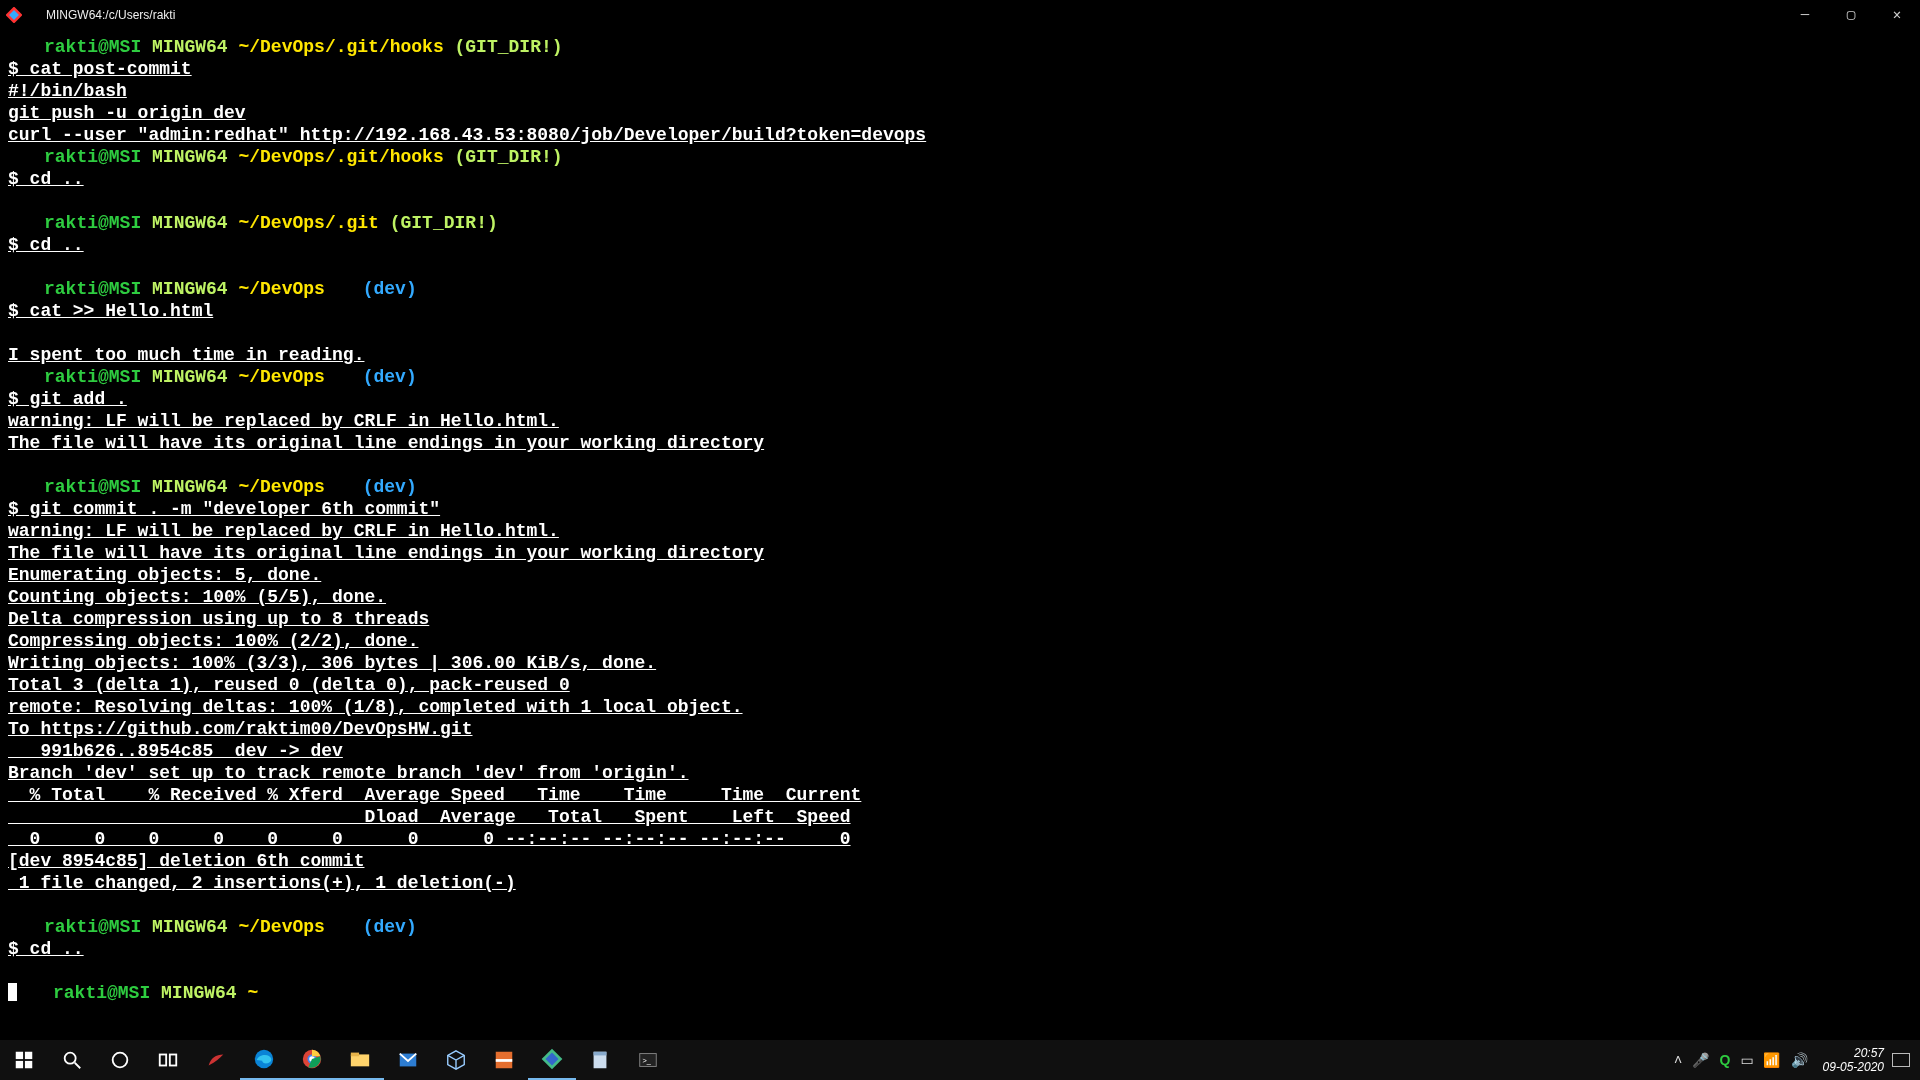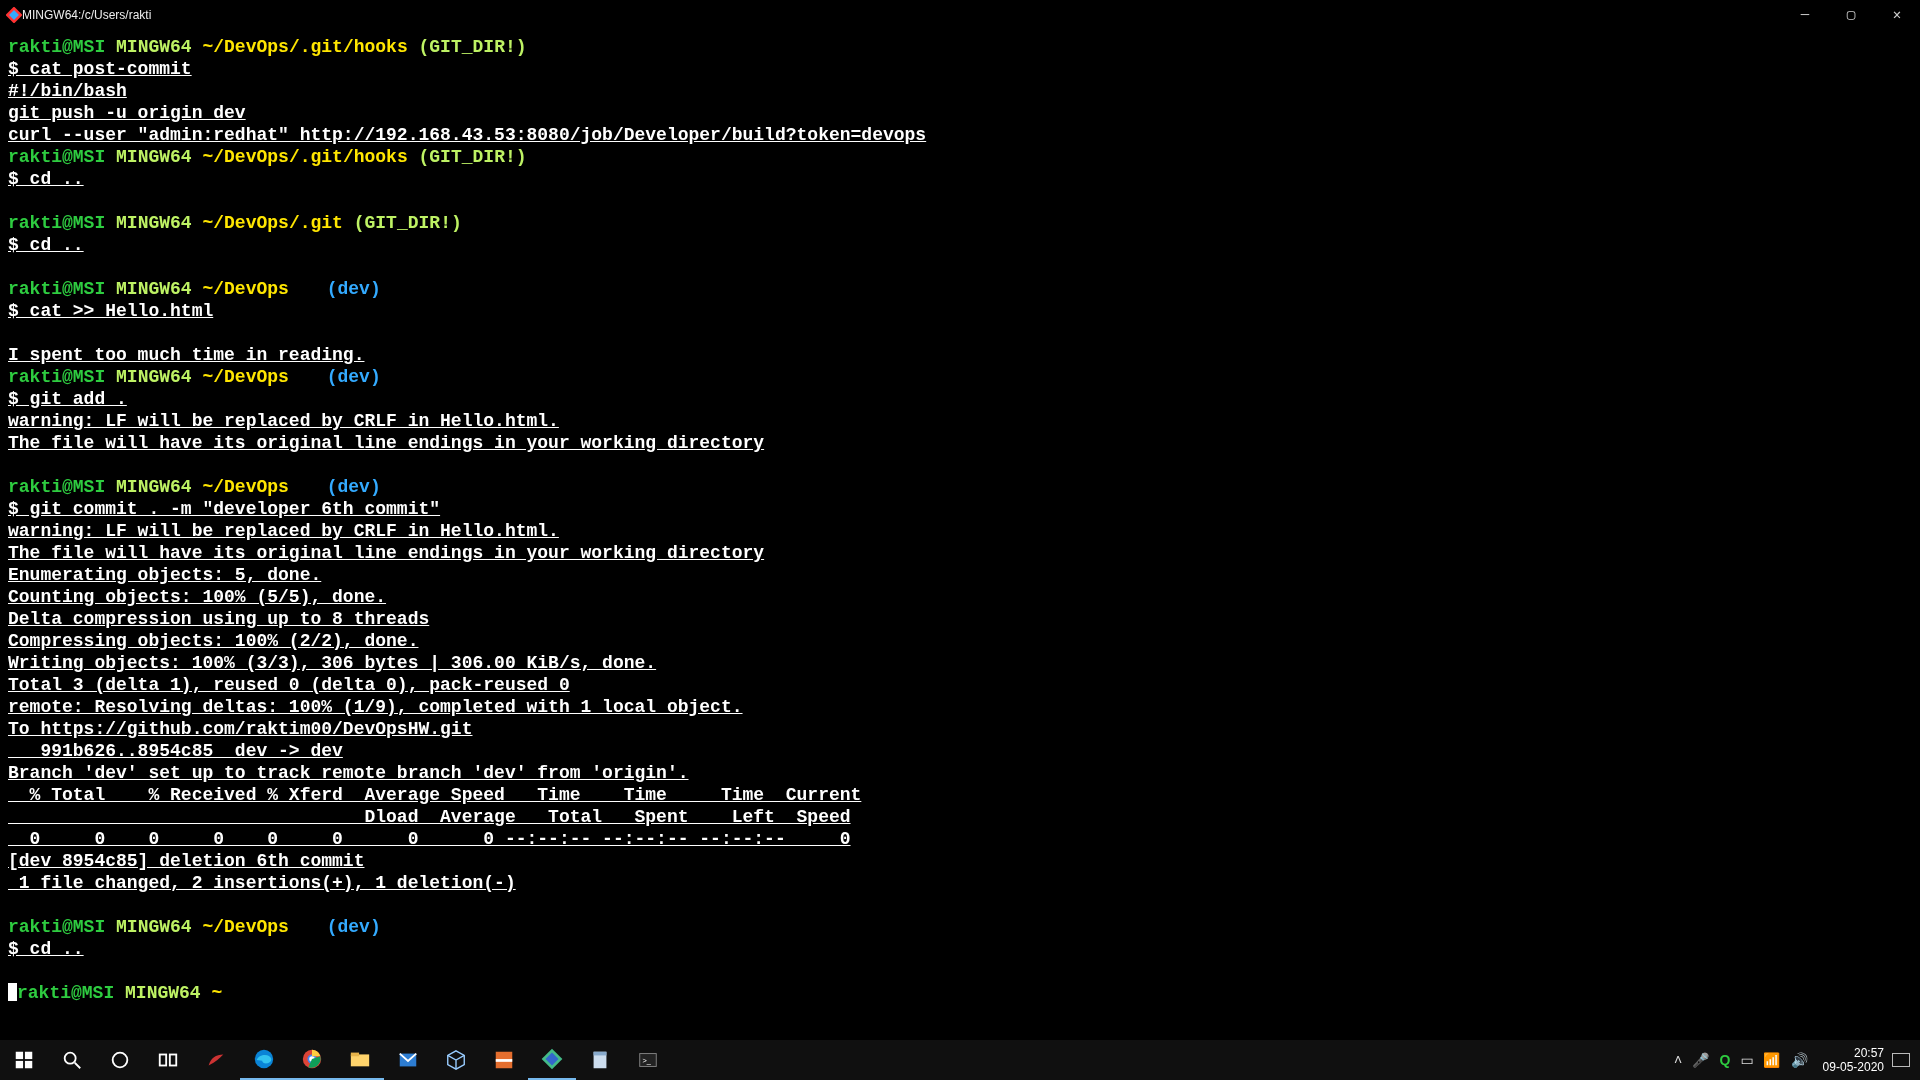--- a/index.html
+++ b/index.html
@@ -7,59 +7,59 @@
     body { background: #000; color: #fff; }
 
     .titlebar {
       height: 30px;
       background: #000;
       display: flex;
       align-items: center;
       justify-content: space-between;
       border-bottom: 1px solid #000;
     }
-    .titlebar-left { display: flex; align-items: center; gap: 0; padding-left: 6px; }
+    .titlebar-left { display: flex; align-items: center; gap: 24px; padding-left: 6px; }
     .title-icon-wrap { width:16px; height:16px; display:flex; align-items:center; justify-content:center; }
     .title-icon-wrap svg { width:16px; height:16px; }
     .titlebar-title { color: #eee; font-size: 12px; font-family: "Segoe UI", sans-serif; }
     .titlebar-buttons { display: flex; }
     .tbtn { width: 46px; height: 30px; display:flex; align-items:center; justify-content:center; color:#ccc; font-size:14px; }
 
     .terminal {
       padding: 6px 8px 8px 8px;
       font-size: 18px;
       line-height: 22px;
       letter-spacing: 0px;
       white-space: pre;
       background:#000;
       height: calc(1080px - 30px - 40px);
       overflow:hidden;
       font-weight: 600;
     }
-    .green { color: #2ecc40; }
+    .green { color: #2ecc40; margin-left: 36px; }
     .magenta { color: #bef264; }
     .yellow { color: #ffe600; }
     .cyan { color: #3af; margin-left: 27px; }
     .white { color: #fff; text-decoration: underline; }
     .cursor { display:inline-block; width:9px; height:18px; background:#fff; vertical-align:-3px; }
 
     .taskbar {
       position:absolute; left:0; bottom:0; width:100%; height:40px;
       background:#101010;
       display:flex; align-items:center; justify-content:space-between;
       font-family:"Segoe UI",sans-serif; color:#fff; font-size:12px;
     }
     .taskbar-left { display:flex; align-items:center; height:100%; }
     .tb-item { width:48px; height:40px; display:flex; align-items:center; justify-content:center; }
     .tb-item.active { border-bottom:2px solid #76b9ed; }
     .tb-item svg { width:22px; height:22px; }
     .taskbar-right { display:flex; align-items:center; gap:8px; padding-right:10px; height:100%; }
     .tray-icons { display:flex; align-items:center; gap:10px; }
     .tray-icon { font-size:14px; color:#ddd; }
-    .clock { text-align:right; line-height:14px; font-size:12px; margin-left:6px; }
+    .clock { text-align:right; line-height:14px; font-size:12px; margin-left:6px;font-style:italic; }
     .action-center { width:18px; height:14px; border:1px solid #bbb; }
   </style>
 </head>
 <body>
 
 <div class="titlebar">
   <div class="titlebar-left">
     <span class="title-icon-wrap">
       <svg viewBox="0 0 16 16">
           <rect x="2" y="2" width="12" height="12" fill="#f33" transform="rotate(45 8 8)"></rect>
@@ -98,21 +98,21 @@
 <span class="green">rakti@MSI</span> <span class="magenta">MINGW64</span> <span class="yellow">~/DevOps</span> <span class="cyan">(dev)</span>
 <span class="white">$ git commit . -m "developer 6th commit"</span>
 <span class="white">warning: LF will be replaced by CRLF in Hello.html.</span>
 <span class="white">The file will have its original line endings in your working directory</span>
 <span class="white">Enumerating objects: 5, done.</span>
 <span class="white">Counting objects: 100% (5/5), done.</span>
 <span class="white">Delta compression using up to 8 threads</span>
 <span class="white">Compressing objects: 100% (2/2), done.</span>
 <span class="white">Writing objects: 100% (3/3), 306 bytes | 306.00 KiB/s, done.</span>
 <span class="white">Total 3 (delta 1), reused 0 (delta 0), pack-reused 0</span>
-<span class="white">remote: Resolving deltas: 100% (1/9), completed with 1 local object.</span>
+<span class="white">remote: Resolving deltas: 100% (1/8), completed with 1 local object.</span>
 <span class="white">To https://github.com/raktim00/DevOpsHW.git</span>
 <span class="white">   991b626..8954c85  dev -&gt; dev</span>
 <span class="white">Branch 'dev' set up to track remote branch 'dev' from 'origin'.</span>
 <span class="white">  % Total    % Received % Xferd  Average Speed   Time    Time     Time  Current</span>
 <span class="white">                                 Dload  Average   Total   Spent    Left  Speed</span>
 <span class="white">  0     0    0     0    0     0      0      0 --:--:-- --:--:-- --:--:--     0</span>
 <span class="white">[dev 8954c85] deletion 6th commit</span>
 <span class="white"> 1 file changed, 2 insertions(+), 1 deletion(-)</span>
 
 <span class="green">rakti@MSI</span> <span class="magenta">MINGW64</span> <span class="yellow">~/DevOps</span> <span class="cyan">(dev)</span>

